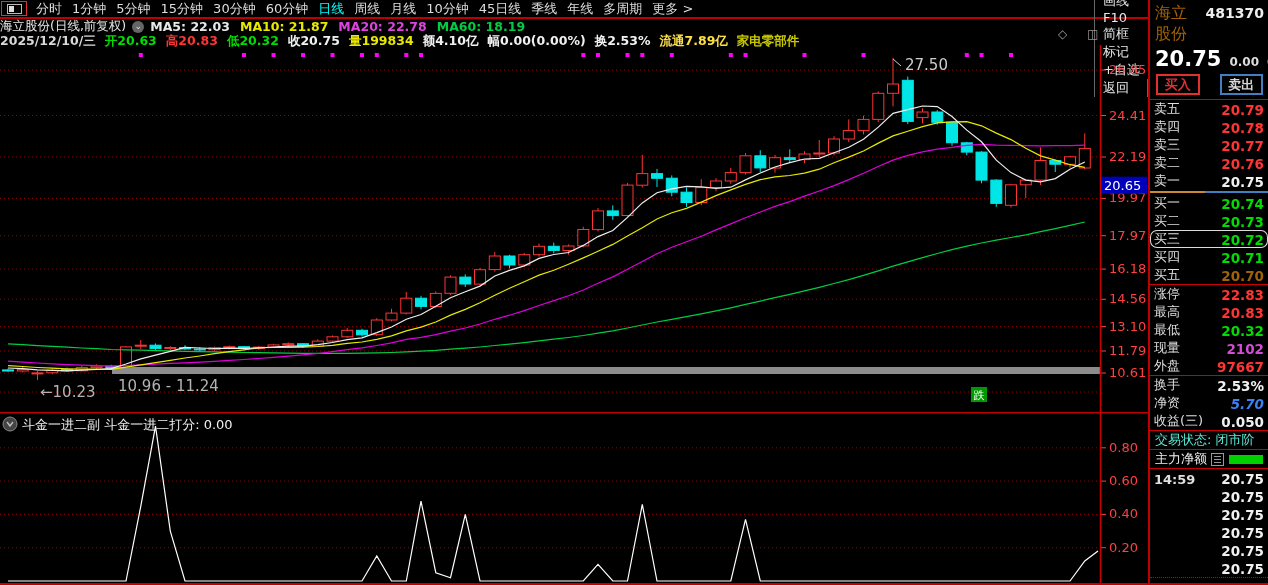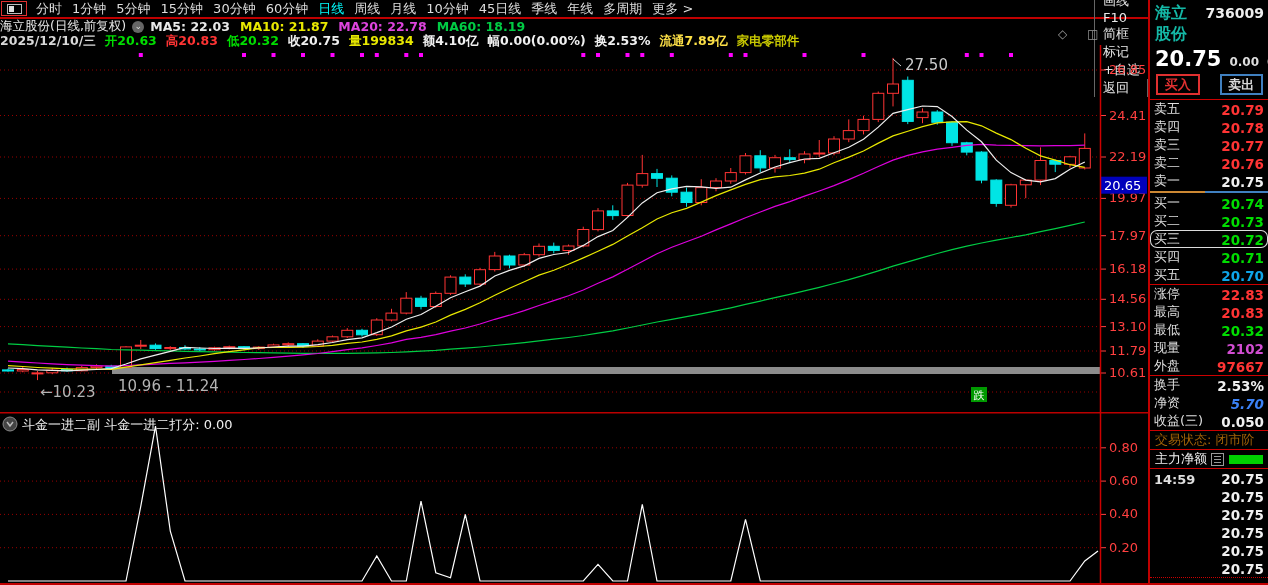--- a/index.html
+++ b/index.html
@@ -34,38 +34,38 @@
   svg{position:absolute;left:0;display:block;}
   #main-svg{top:45px;}
   #sub-svg{top:412px;}
 
   .bottom-line{position:absolute;left:0;top:583px;width:1268px;height:2px;background:#c00000;}
 
   
   .rp{position:absolute;left:1148px;top:0;width:120px;height:585px;box-sizing:border-box;
       border-left:2px solid #c00000;color:#e8e8e8;}
   .rp-name{display:flex;align-items:baseline;gap:5px;padding:3px 4px 0 5px;}
-  .rp-name .nm{color:#14b8a6;font-size:16px;font-weight:bold;}
+  .rp-name .nm{color:#a16207;font-size:16px;font-weight:normal;}
   .rp-name .cd{color:#eee;font-size:14px;font-weight:bold;}
   .rp-price{display:flex;align-items:baseline;gap:8px;padding:2px 4px 0 5px;}
   .rp-price .px{color:#fff;font-size:21px;font-weight:bold;}
   .rp-price .chg{color:#ddd;font-size:12px;font-weight:bold;}
   .rp-btns{display:flex;gap:20px;padding:3px 5px 4px 6px;}
   .rp-btn{width:48px;height:17px;line-height:17px;text-align:center;font-size:13px;font-weight:bold;}
   .rp-btn.buy{border:2px solid #e03030;color:#e03030;}
   .rp-btn.sell{border:2px solid #4080c0;color:#d8d8d8;}
   .rp-sep{border-top:1px solid #cc0000;}
   .rp-row{display:flex;justify-content:space-between;align-items:flex-end;height:18px;padding:0 4px;font-size:13px;}
   .rp-row .lbl{color:#dfdfdf;}
   .rp-row .val{font-weight:bold;font-size:13.5px;}
   .rp-row.sel{box-shadow:inset 0 0 0 1px #dcdcdc;border-radius:7px;}
   .rp-divider{display:flex;height:2px;margin:1px 0;}
   .rp-divider .o{width:55px;background:#cc8833;}
   .rp-divider .b{flex:1;background:#4080c0;}
-  .rp-status{height:18px;line-height:18px;padding:0 12px 0 5px;font-size:13px;color:#a16207;overflow:hidden;white-space:nowrap;}
+  .rp-status{height:18px;line-height:18px;padding:0 12px 0 5px;font-size:13px;color:#5eead4;overflow:hidden;white-space:nowrap;}
   .rp-flow{display:flex;align-items:center;height:18px;padding:0 5px;font-size:13px;color:#f0f0f0;}
   .flow-icon{width:11px;height:11px;border:1px solid #999;margin-left:4px;position:relative;}
   .flow-icon i{position:absolute;left:2px;right:2px;height:1px;background:#999;}
   .flow-bar{margin-left:auto;width:34px;height:9px;background:#00d000;}
   .rp-dotted{border-top:1px dotted #cc0000;}
 </style>
 </head>
 <body>
 
 <div id="screen">
@@ -345,21 +345,21 @@
       <circle cx="10" cy="12" r="7" fill="#444" stroke="#888" stroke-width="1"></circle>
       <path d="M7,10 L10,14 L13,10" fill="none" stroke="#bbb" stroke-width="1.5"></path>
       <text x="22" y="17" fill="#f0f0f0" font-size="13" text-anchor="start">斗金一进二副 斗金一进二打分: 0.00</text>
       <polyline points="8.0,169.0 22.8,169.0 37.5,169.0 52.3,169.0 67.0,169.0 81.8,169.0 96.5,169.0 111.3,169.0 126.0,169.0 140.8,94.1 155.5,14.2 170.3,119.1 185.0,169.0 199.8,169.0 214.5,169.0 229.3,169.0 244.0,169.0 258.8,169.0 273.5,169.0 288.3,169.0 303.0,169.0 317.8,169.0 332.5,169.0 347.3,169.0 362.0,169.0 376.8,144.0 391.5,169.0 406.3,169.0 421.0,89.1 435.8,160.7 450.5,165.7 465.3,102.4 480.0,169.0 494.8,169.0 509.5,169.0 524.3,169.0 539.0,169.0 553.8,169.0 568.5,169.0 583.3,169.0 598.0,152.3 612.8,169.0 627.5,169.0 642.3,92.4 657.0,169.0 671.8,169.0 686.5,169.0 701.3,169.0 716.0,169.0 730.8,169.0 745.5,107.4 760.3,169.0 775.0,169.0 789.8,169.0 804.5,169.0 819.3,169.0 834.0,169.0 848.8,169.0 863.5,169.0 878.3,169.0 893.0,169.0 907.8,169.0 922.5,169.0 937.3,169.0 952.0,169.0 966.8,169.0 981.5,169.0 996.3,169.0 1011.0,169.0 1025.8,169.0 1040.5,169.0 1055.3,169.0 1070.0,169.0 1084.8,149.0 1098,139.0" fill="none" stroke="#ffffff" stroke-width="1.2"></polyline>
       <line x1="1100.5" y1="0" x2="1100.5" y2="173" stroke="#cc0000" stroke-width="1.5"></line>
     </svg>
 
   <div class="rp">
     <div class="rp-name">
       <span class="nm">海立股份</span>
-      <span class="cd">736009</span>
+      <span class="cd">481370</span>
     </div>
     <div class="rp-price">
       <span class="px">20.75</span>
       <span class="chg">0.00</span>
       <span class="chg">0.00</span>
     </div>
     <div class="rp-btns">
       <span class="rp-btn buy">买入</span>
       <span class="rp-btn sell">卖出</span>
     </div>
@@ -402,21 +402,21 @@
         <div class="rp-row sel">
           <span class="lbl">买三</span>
           <span class="val" style="color: rgb(0, 221, 0);">20.72</span>
         </div>
         <div class="rp-row">
           <span class="lbl">买四</span>
           <span class="val" style="color: rgb(0, 221, 0);">20.71</span>
         </div>
         <div class="rp-row">
           <span class="lbl">买五</span>
-          <span class="val" style="color: #0ea5e9;">20.70</span>
+          <span class="val" style="color: #a16207;">20.70</span>
         </div>
       </div>
     <div class="rp-sep"></div>
     <div id="stats">
         <div class="rp-row">
           <span class="lbl">涨停</span>
           <span class="val" style="color: rgb(255, 52, 52);">22.83</span>
         </div>
         <div class="rp-row">
           <span class="lbl">最高</span>

